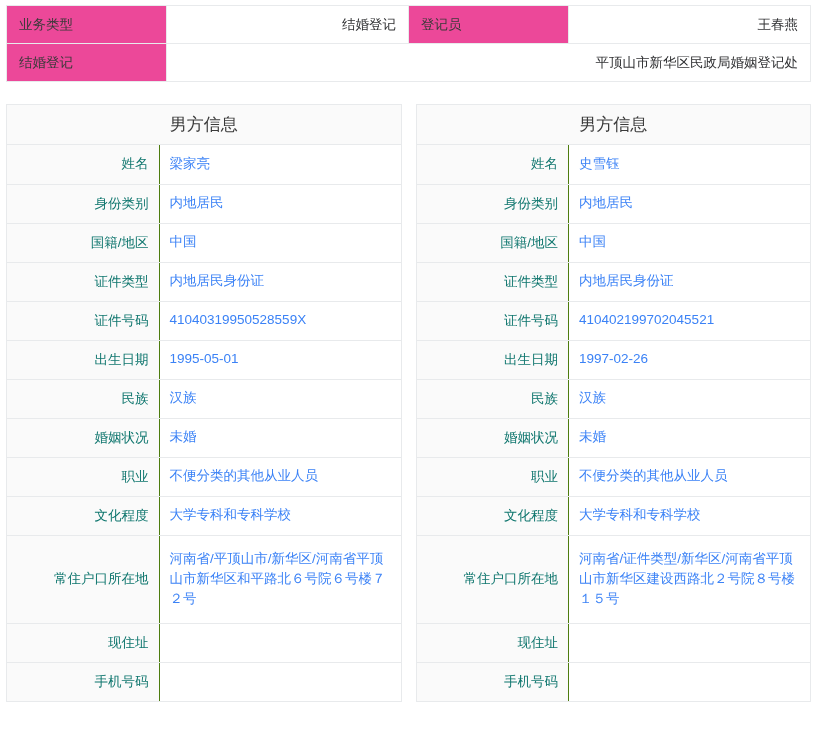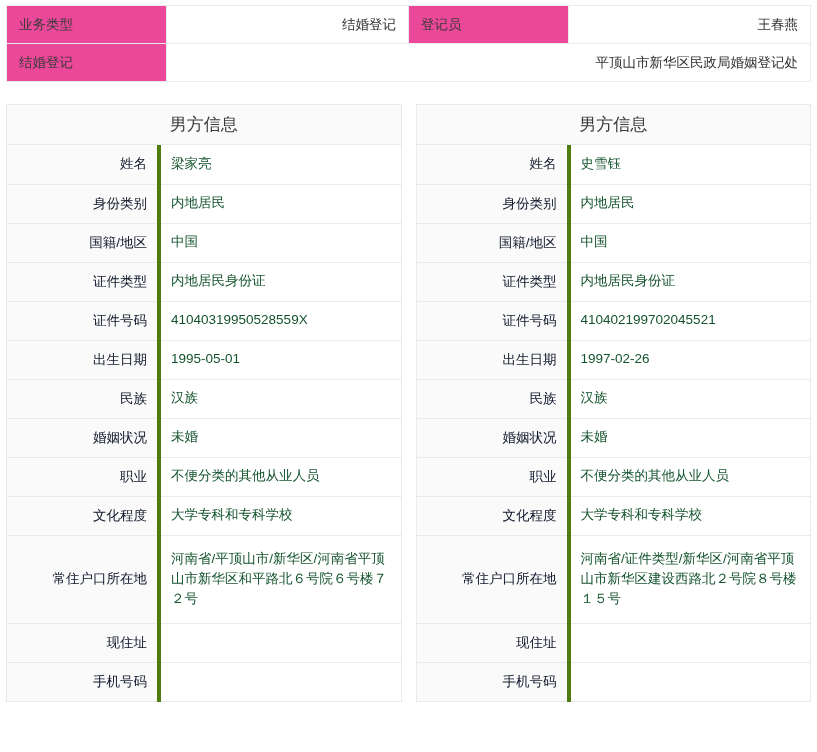--- a/index.html
+++ b/index.html
@@ -77,27 +77,27 @@
     border-bottom: 1px solid #e8eaec;
     padding: 7px 10px;
     box-sizing: border-box;
     vertical-align: middle;
     height: 39px;
   }
   .panel table td.k {
     width: 152px;
     background: #fafafa;
     text-align: right;
-    color: #0f172a;
-    border-right: 4px solid #4d7c0f;
+    color: #0f766e;
+    border-right: 1px solid #4d7c0f;
   }
   .panel table td.v {
     background: #ffffff;
     text-align: left;
-    color: #14532d;
+    color: #3b82f6;
     line-height: 1.5;
     word-break: break-all;
   }
   .panel table tr.tall td {
     height: 88px;
   }
 </style>
 </head>
 <body>
 

